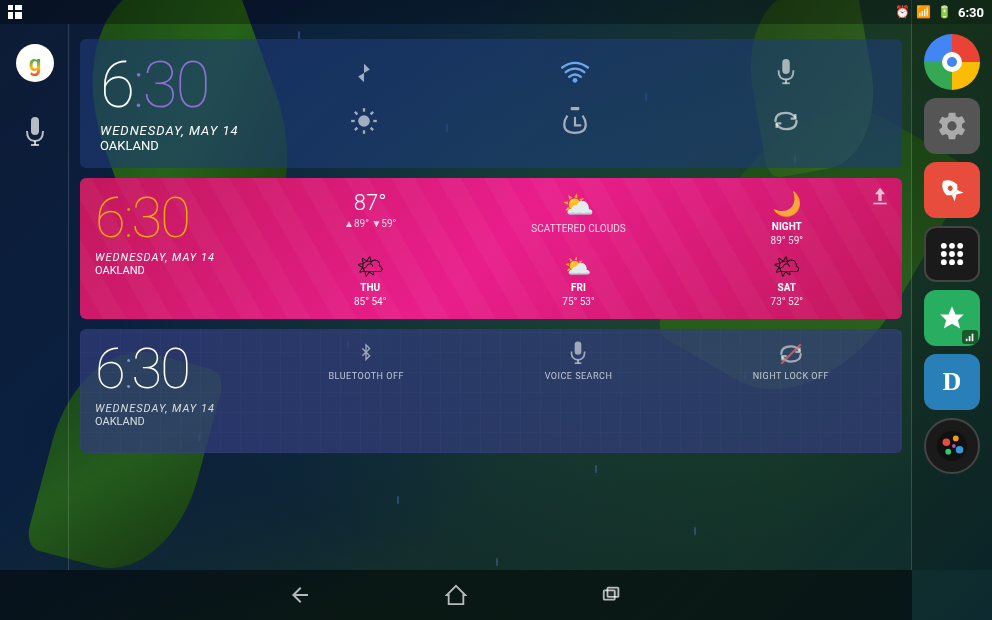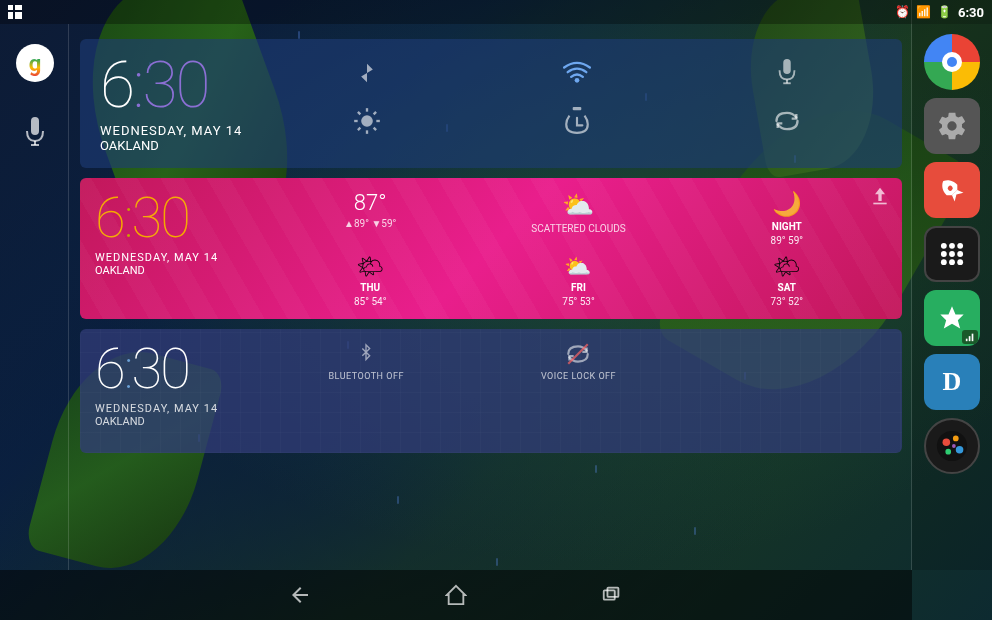--- a/index.html
+++ b/index.html
@@ -140,21 +140,21 @@
     }
     .clock-time {
       font-size: 64px;
       font-weight: 100;
       color: white;
       line-height: 1;
       letter-spacing: -2px;
     }
     .clock-time .colon { color: #8b6fd4; }
     .clock-time .minutes { color: #8b6fd4; }
-    .clock-date { font-size: 13px; color: white; margin-top: 5px; letter-spacing: 1px; }
+    .clock-date { font-size: 13px; color: white; margin-top: 5px; letter-spacing: 1px; font-style: italic; }
     .clock-location { font-size: 13px; color: white; }
 
     
     .quick-toggles {
       display: grid;
       grid-template-columns: repeat(3, 1fr);
       gap: 20px;
       margin-top: 5px;
       flex: 1;
       align-items: start;
@@ -506,32 +506,41 @@
     <div class="toggles-grid">
 
       <div class="toggle-btn">
         <svg width="22" height="26" viewBox="0 0 24 28" fill="rgba(255,255,255,0.55)">
           <path d="M8 8 L16 16 L12 20 L12 4 L16 8 L8 16" stroke="rgba(255,255,255,0.55)" stroke-width="1.5" fill="none"></path>
         </svg>
         <span class="t-label">BLUETOOTH OFF</span>
       </div>
 
 
+      <div class="toggle-btn">
+        <svg width="20" height="26" viewBox="0 0 24 30" fill="rgba(255,255,255,0.55)">
+          <rect x="8" y="0" width="8" height="16" rx="4"></rect>
+          <path d="M4 12 Q4 22 12 22 Q20 22 20 12" stroke="rgba(255,255,255,0.55)" stroke-width="2" fill="none"></path>
+          <line x1="12" y1="22" x2="12" y2="26" stroke="rgba(255,255,255,0.55)" stroke-width="2"></line>
+          <line x1="8" y1="26" x2="16" y2="26" stroke="rgba(255,255,255,0.55)" stroke-width="2"></line>
+        </svg>
+        <span class="t-label">VOICE SEARCH</span>
+      </div>
 
 
 
       <div class="toggle-btn">
         <svg width="26" height="26" viewBox="0 0 24 24" fill="none" stroke="rgba(255,255,255,0.55)" stroke-width="2">
           <path d="M3 12 Q3 5 12 5 Q17 5 20 9" stroke-linecap="round"></path>
           <path d="M21 12 Q21 19 12 19 Q7 19 4 15" stroke-linecap="round"></path>
           <polyline points="20,6 20,10 16,10"></polyline>
           <polyline points="4,18 4,14 8,14"></polyline>
           <line x1="3" y1="21" x2="21" y2="3" stroke="rgba(255,100,100,0.7)" stroke-width="2"></line>
         </svg>
-        <span class="t-label">VOICE LOCK OFF</span>
+        <span class="t-label">NIGHT LOCK OFF</span>
       </div>
     </div>
   </div>
 
 </div>
 
 <div class="right-sidebar">
 
   <div class="app-icon" style="background: conic-gradient(#ea4335 0deg 90deg, #fbbc05 90deg 180deg, #34a853 180deg 270deg, #4285f4 270deg 360deg); border-radius:50%; position:relative; overflow:visible;">
     <div style="width:20px; height:20px; background:white; border-radius:50%; position:absolute;"></div>

